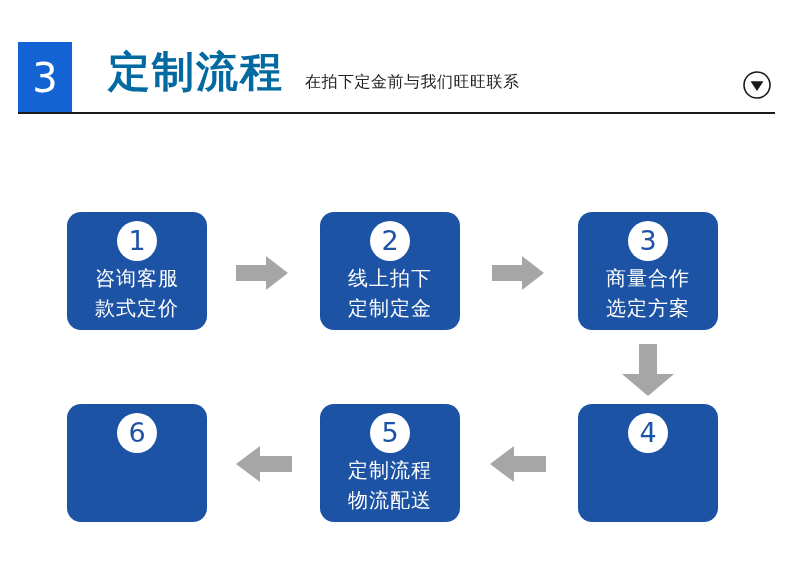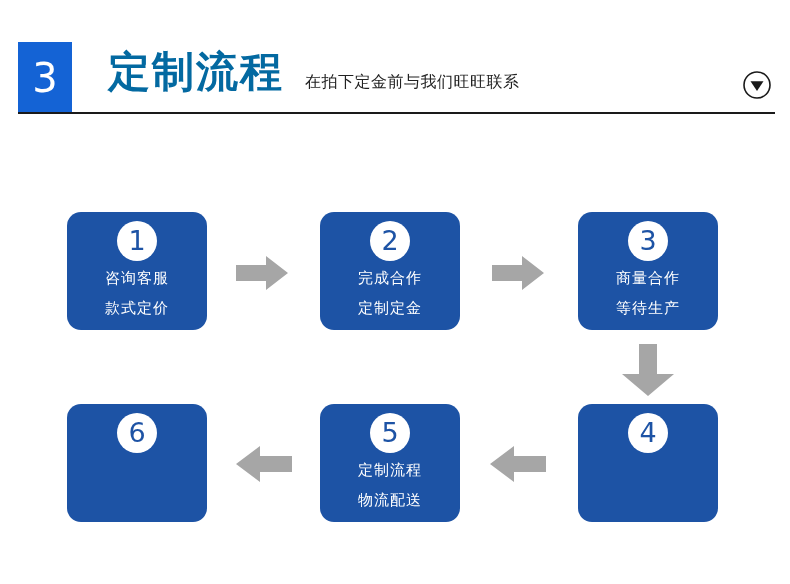--- a/index.html
+++ b/index.html
@@ -106,21 +106,21 @@
     text-align: center;
     font-weight: 400;
     flex: 0 0 auto;
   }
   .box-lines {
     margin-top: 2px;
     text-align: center;
     color: #ffffff;
   }
   .box-line {
-    font-size: 15px;
+    font-size: 20px;
     line-height: 30px;
     letter-spacing: 1px;
     white-space: nowrap;
   }
 
   
   #box-1 { left: 67px;  top: 212px; }
   #box-2 { left: 320px; top: 212px; }
   #box-3 { left: 578px; top: 212px; }
   #box-4 { left: 578px; top: 404px; }
@@ -164,30 +164,30 @@
     <div class="box-num">1</div>
     <div class="box-lines">
       <div class="box-line">咨询客服</div>
       <div class="box-line">款式定价</div>
     </div>
   </div>
 
   <div class="box" id="box-2">
     <div class="box-num">2</div>
     <div class="box-lines">
-      <div class="box-line">完成合作</div>
+      <div class="box-line">线上拍下</div>
       <div class="box-line">定制定金</div>
     </div>
   </div>
 
   <div class="box" id="box-3">
     <div class="box-num">3</div>
     <div class="box-lines">
       <div class="box-line">商量合作</div>
-      <div class="box-line">等待生产</div>
+      <div class="box-line">选定方案</div>
     </div>
   </div>
 
   <div class="box" id="box-4">
     <div class="box-num">4</div>
   </div>
 
   <div class="box" id="box-5">
     <div class="box-num">5</div>
     <div class="box-lines">

